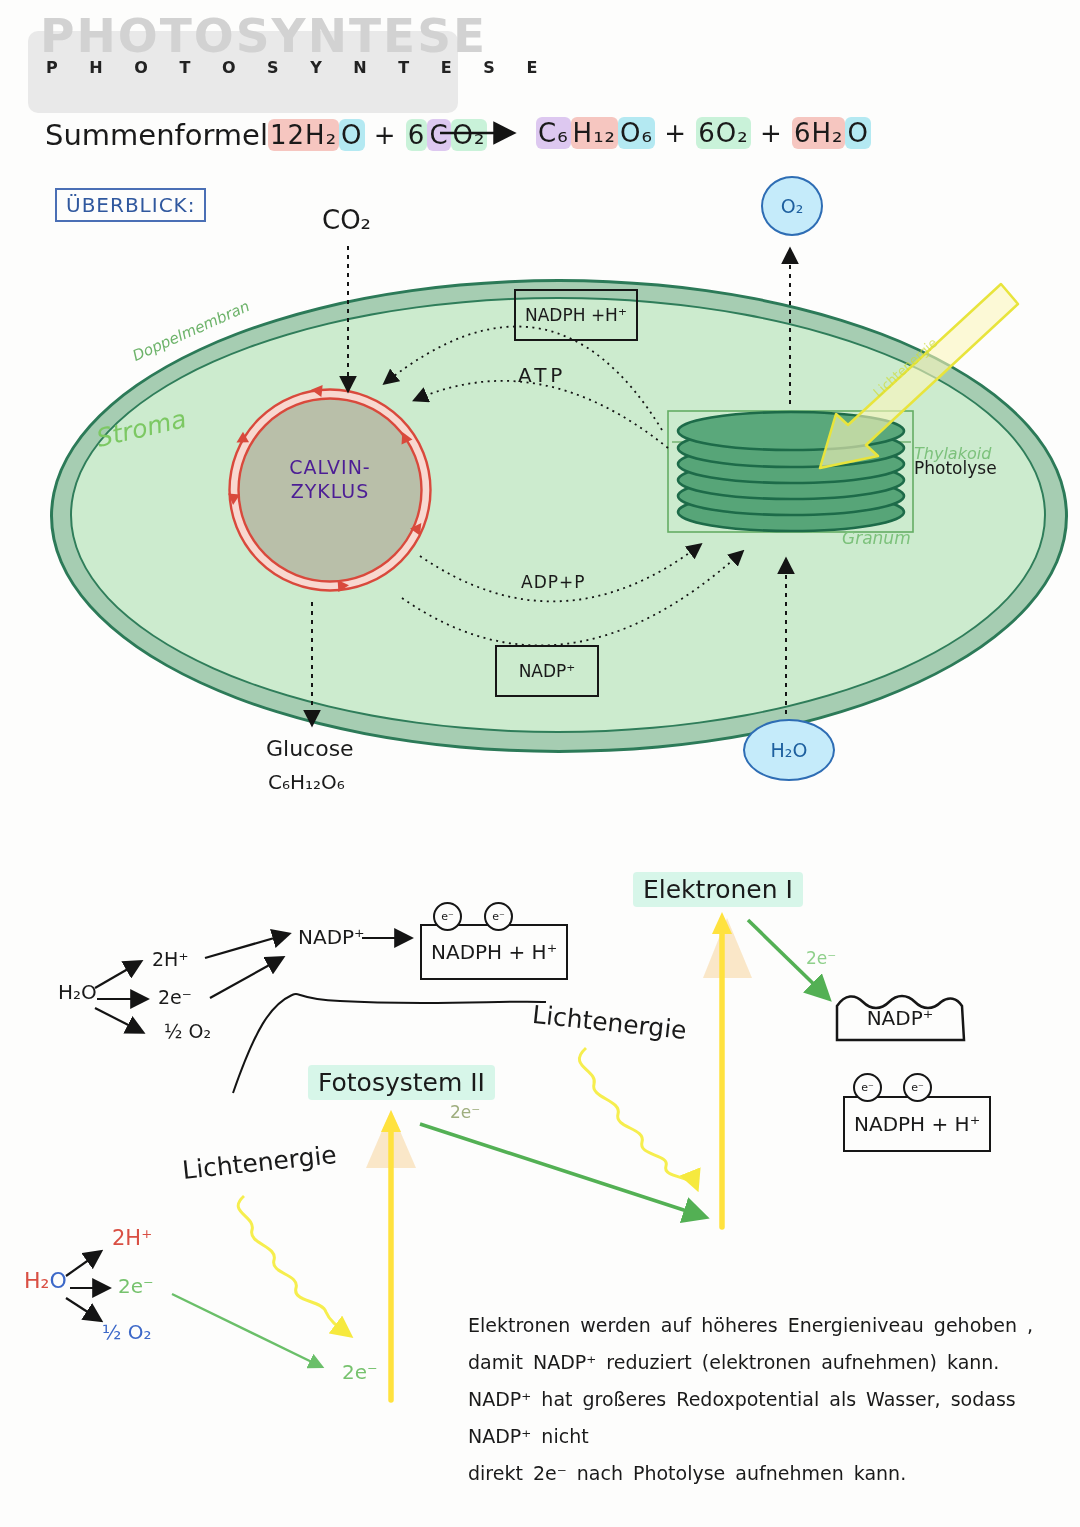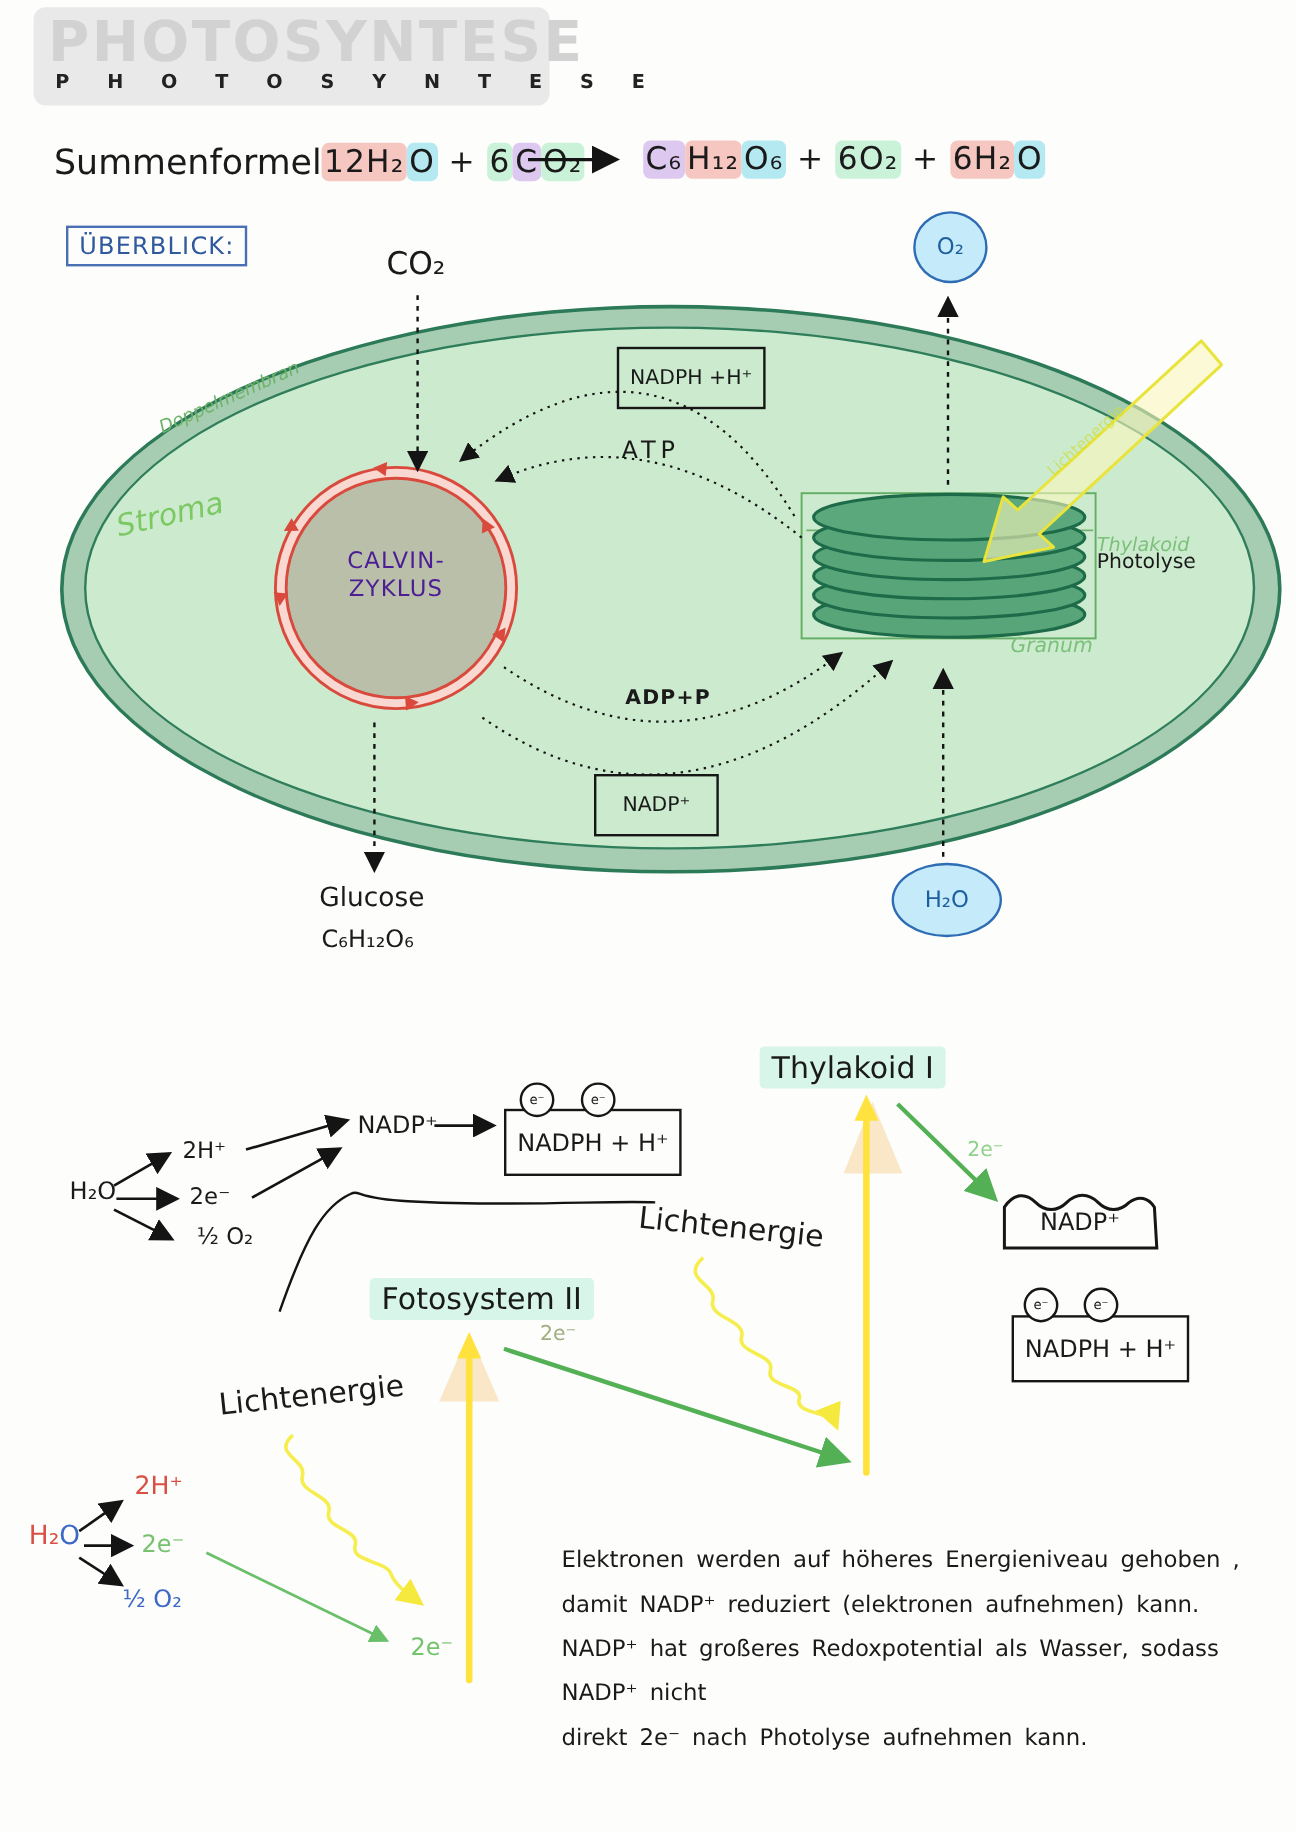--- a/index.html
+++ b/index.html
@@ -1,18 +1,18 @@
 <!DOCTYPE html>
 <html><head>
 <meta charset="utf-8">
 <style>
   html,body{margin:0;padding:0;background:#fff;}
   #page{position:relative;width:1080px;height:1527px;background:#fdfdfc;overflow:hidden;
         font-family:"DejaVu Sans","Liberation Sans",sans-serif;color:#1a1a1a;}
-  .abs{position:absolute;}
+  .abs{position:absolute;margin-top:25px;}
   .lbl{position:absolute;white-space:nowrap;}
   .box{position:absolute;border:2.5px solid #161616;padding:14px 9px;background:transparent;white-space:nowrap;}
   .bubble{position:absolute;border:2px solid #2e6db4;background:#c5ebfa;color:#1d5f9e;
           display:flex;align-items:center;justify-content:center;font-size:19px;}
   .mint{background:#d7f6e9;border-radius:4px;padding:3px 10px;}
   .ecirc{position:absolute;width:25px;height:25px;border:2px solid #161616;border-radius:50%;
          background:#fdfdfc;display:flex;align-items:center;justify-content:center;font-size:11px;}
   .hl{border-radius:6px;padding:1px 2px;}
   .hl-pink{background:#f6c6c0;}
   .hl-cyan{background:#b4e9f2;}
@@ -142,32 +142,32 @@
   <div class="lbl green-script" style="left:128px;top:322px;font-size:15px;transform:rotate(-24deg);">Doppelmembran</div>
   <div class="lbl" style="left:96px;top:414px;font-size:25px;color:#7cc863;font-style:italic;transform:rotate(-13deg);">Stroma</div>
 
   <div class="lbl" style="left:280px;top:455px;width:100px;text-align:center;color:#4c1d95;font-size:19px;letter-spacing:1px;line-height:24px;">
     <span>CALVIN-</span><br>
     <span>ZYKLUS</span>
   </div>
 
   <div class="box" style="left:514px;top:289px;font-size:17px;">NADPH +H⁺</div>
   <div class="lbl" style="left:518px;top:363px;font-size:20px;letter-spacing:4px;">ATP</div>
-  <div class="lbl" style="left:521px;top:572px;font-size:17px;letter-spacing:1px;font-weight:bold;">ADP+P</div>
+  <div class="lbl" style="left:521px;top:572px;font-size:17px;letter-spacing:1px;">ADP+P</div>
   <div class="box" style="left:495px;top:645px;font-size:17px;width:82px;text-align:center;">NADP⁺</div>
 
   <div class="lbl" style="left:914px;top:420px;font-size:16px;color:#7cc17b;font-style:italic;margin-top:24px;">Thylakoid</div>
   <div class="lbl" style="left:914px;top:458px;font-size:17px;">Photolyse</div>
   <div class="lbl" style="left:842px;top:528px;font-size:17px;color:#7cc17b;font-style:italic;">Granum</div>
   <div class="lbl" style="left:865px;top:360px;font-size:13px;color:#cddd3a;opacity:0.7;transform:rotate(-42deg);">Lichtenergie</div>
 
   <div class="lbl" style="left:266px;top:736px;font-size:22px;">Glucose</div>
   <div class="lbl" style="left:268px;top:770px;font-size:20px;">C₆H₁₂O₆</div>
 
-  <div class="lbl mint" style="left:633px;top:872px;font-size:25px;">Thylakoid I</div>
+  <div class="lbl mint" style="left:633px;top:872px;font-size:25px;">Elektronen I</div>
   <div class="lbl mint" style="left:308px;top:1065px;font-size:25px;">Fotosystem II</div>
 
   <div class="lbl" style="left:58px;top:980px;font-size:20px;">H₂O</div>
   <div class="lbl" style="left:152px;top:948px;font-size:19px;">2H⁺</div>
   <div class="lbl" style="left:158px;top:986px;font-size:19px;">2e⁻</div>
   <div class="lbl" style="left:164px;top:1020px;font-size:19px;">½ O₂</div>
   <div class="lbl" style="left:298px;top:925px;font-size:20px;">NADP⁺</div>
   <div class="box" style="left:420px;top:924px;font-size:20px;">NADPH + H⁺</div>
   <div class="ecirc" style="left:433px;top:902px;">e⁻</div>
   <div class="ecirc" style="left:484px;top:902px;">e⁻</div>

